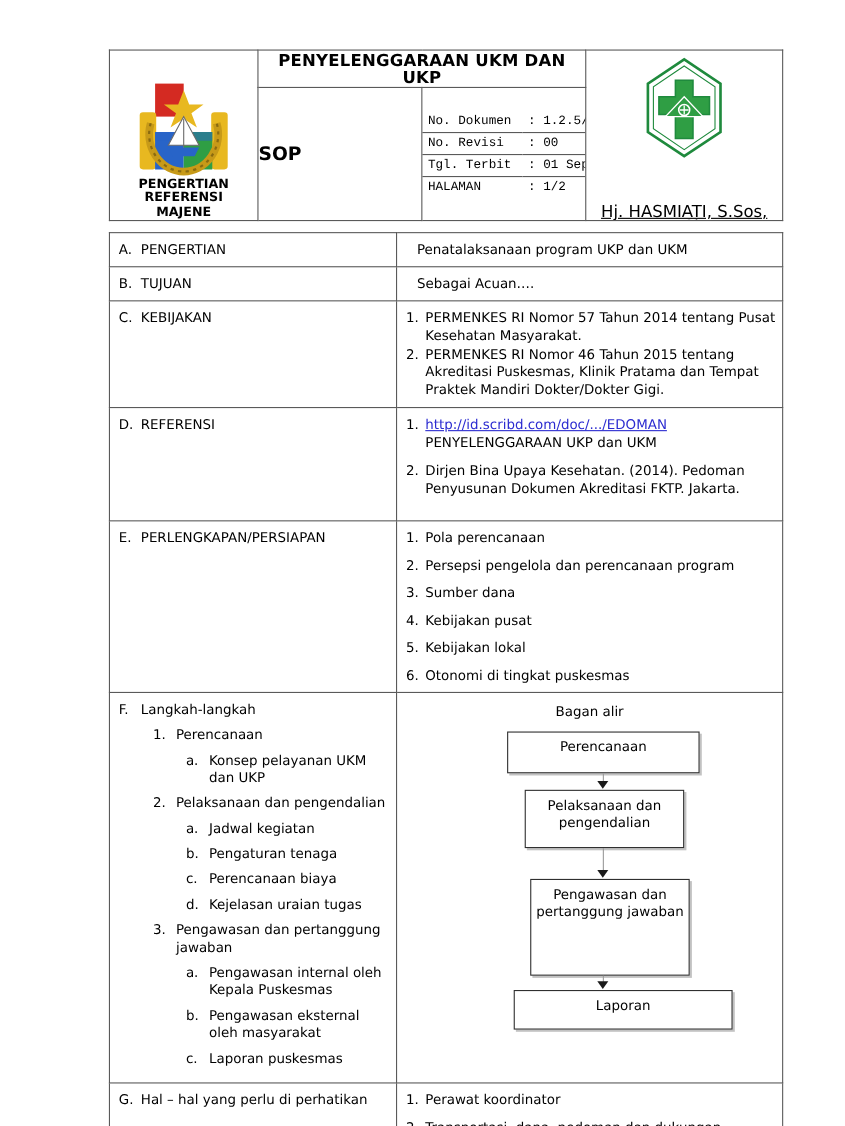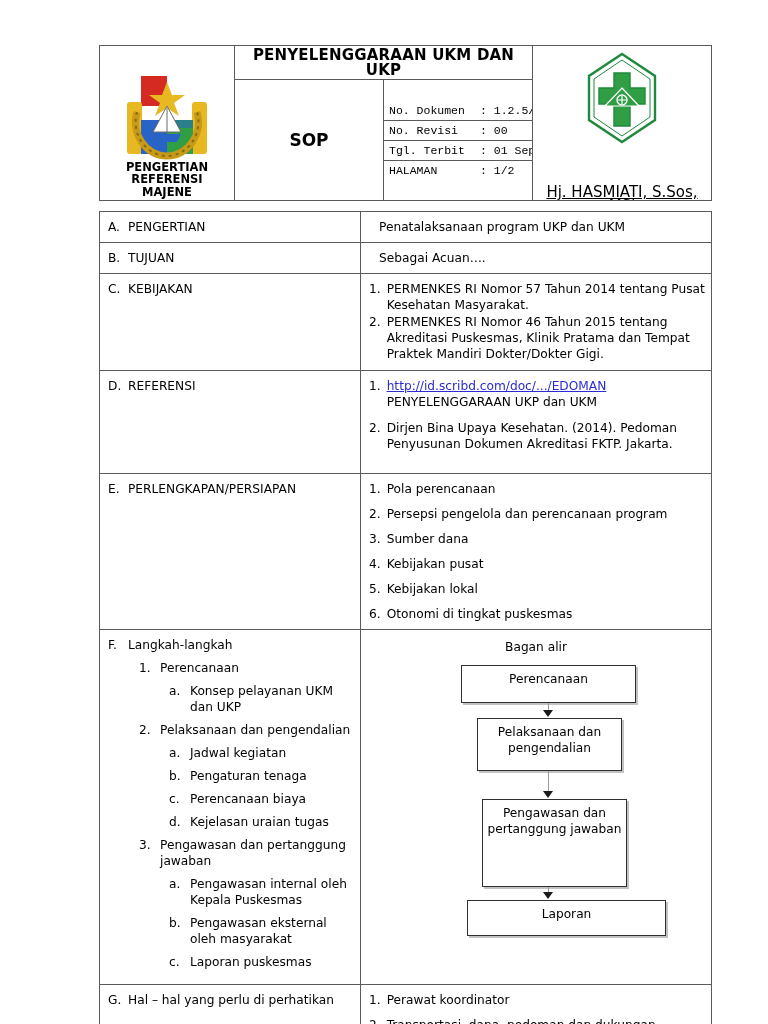--- a/index.html
+++ b/index.html
@@ -70,21 +70,20 @@
     text-align: center;
     font-size: 15px;
     font-weight: bold;
     letter-spacing: 0.2px;
     line-height: 15px;
     padding: 2px 4px;
   }
 
   .sop-cell {
     width: 62px;
-    text-align: center;
     font-size: 17px;
     font-weight: bold;
   }
 
   .meta-table {
     width: 100%;
     border-collapse: collapse;
     table-layout: fixed;
   }
   .meta-table td {

